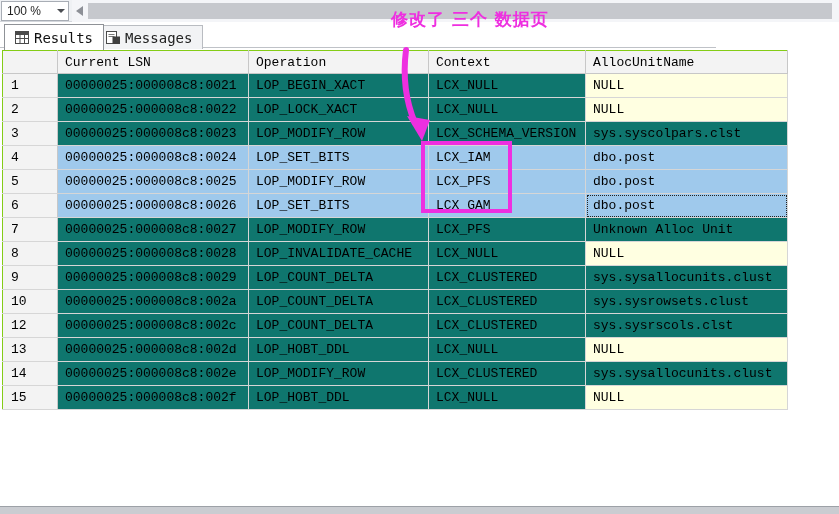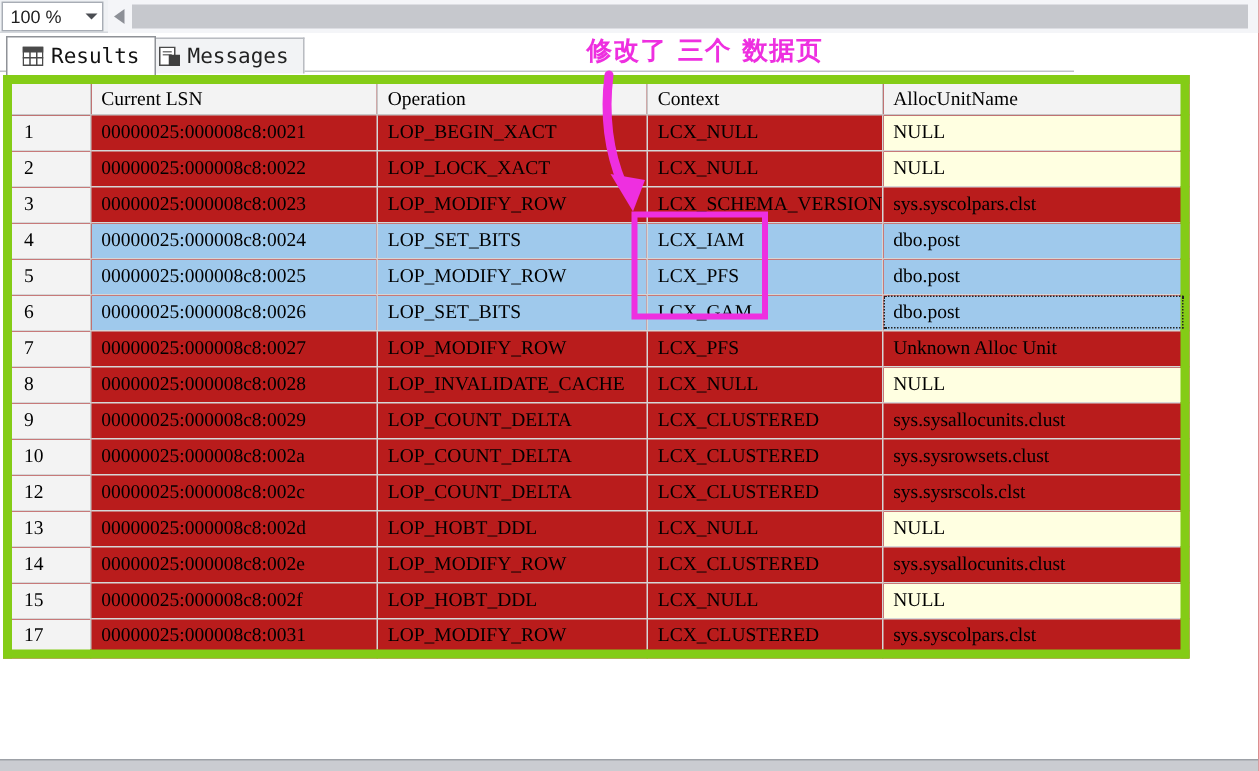--- a/index.html
+++ b/index.html
@@ -57,23 +57,23 @@
   .tab.inactive {
     left:95px; background:#f2f3f5; border:1px solid #b9bcc1; border-bottom:none;
     top:3px; height:24px; color:#222;justify-content:flex-end;
   }
   .tab svg { display:block; }
 
   
   .gridwrap { position:absolute; left:2px; top:50px; }
   table.grid {
     border-collapse:collapse; table-layout:fixed; width:785px;
-    font-family:Liberation Serif, serif;
-    font-size:13px; color:#000; background:#b91c1c;
-    border:6px solid #84cc16;
+    font-family:Liberation Mono, monospace;
+    font-size:13px; color:#000; background:#0f766e;
+    border:1px solid #84cc16;
   }
   table.grid th, table.grid td {
     border-right:1px solid #d6d6d6; border-bottom:1px solid #d6d6d6;
     padding:0 0 0 7px; text-align:left; font-weight:normal;
     white-space:nowrap; overflow:hidden;
   }
   table.grid thead th {
     background:#f3f3f3; height:23px;
     border-right:1px solid #c7c7c7; border-bottom:1px solid #c7c7c7;
   }
@@ -86,21 +86,21 @@
   table.grid td.focus { outline:1px dotted #222; outline-offset:-2px; }
 
   
   .bottombar {
     position:absolute; left:0; top:506px; width:839px; height:8px;
     background:#caccd1; border-top:1px solid #9da1a7;
   }
 
   
   .anno-text {
-    position:absolute; left:391px; top:22px;
+    position:absolute; left:391px; top:8px;
     font-size:17px; font-weight:bold; letter-spacing:1px;
     color:var(--anno,#ee2fe0);
     font-family:"DejaVu Sans","Liberation Sans",sans-serif;
     z-index:6; white-space:nowrap;
   }
   .anno-rect {
     position:absolute; left:421px; top:141px; width:91px; height:72px;
     border:4px solid var(--anno,#ee2fe0); z-index:5;
   }
   .anno-arrow { position:absolute; left:380px; top:44px; z-index:6; }
@@ -257,27 +257,20 @@
             <td>LCX_CLUSTERED</td>
             <td>sys.sysallocunits.clust</td>
           </tr>
           <tr>
             <td class="rownum">15</td>
             <td>00000025:000008c8:002f</td>
             <td>LOP_HOBT_DDL</td>
             <td>LCX_NULL</td>
             <td class="nullbg">NULL</td>
           </tr>
-          <tr>
-            <td class="rownum">17</td>
-            <td>00000025:000008c8:0031</td>
-            <td>LOP_MODIFY_ROW</td>
-            <td>LCX_CLUSTERED</td>
-            <td>sys.syscolpars.clst</td>
-          </tr>
         </tbody>
     </table>
   </div>
 
   <div class="bottombar"></div>
 
   <div class="anno-text">修改了 三个 数据页</div>
   <svg class="anno-arrow" width="70" height="102" viewBox="0 0 70 102">
     <path d="M26,6 Q21,46 35,79" fill="none" stroke="var(--anno,#ee2fe0)" stroke-width="6" stroke-linecap="round"></path>
     <polygon points="27,72 50,76 42,97" fill="var(--anno,#ee2fe0)"></polygon>

